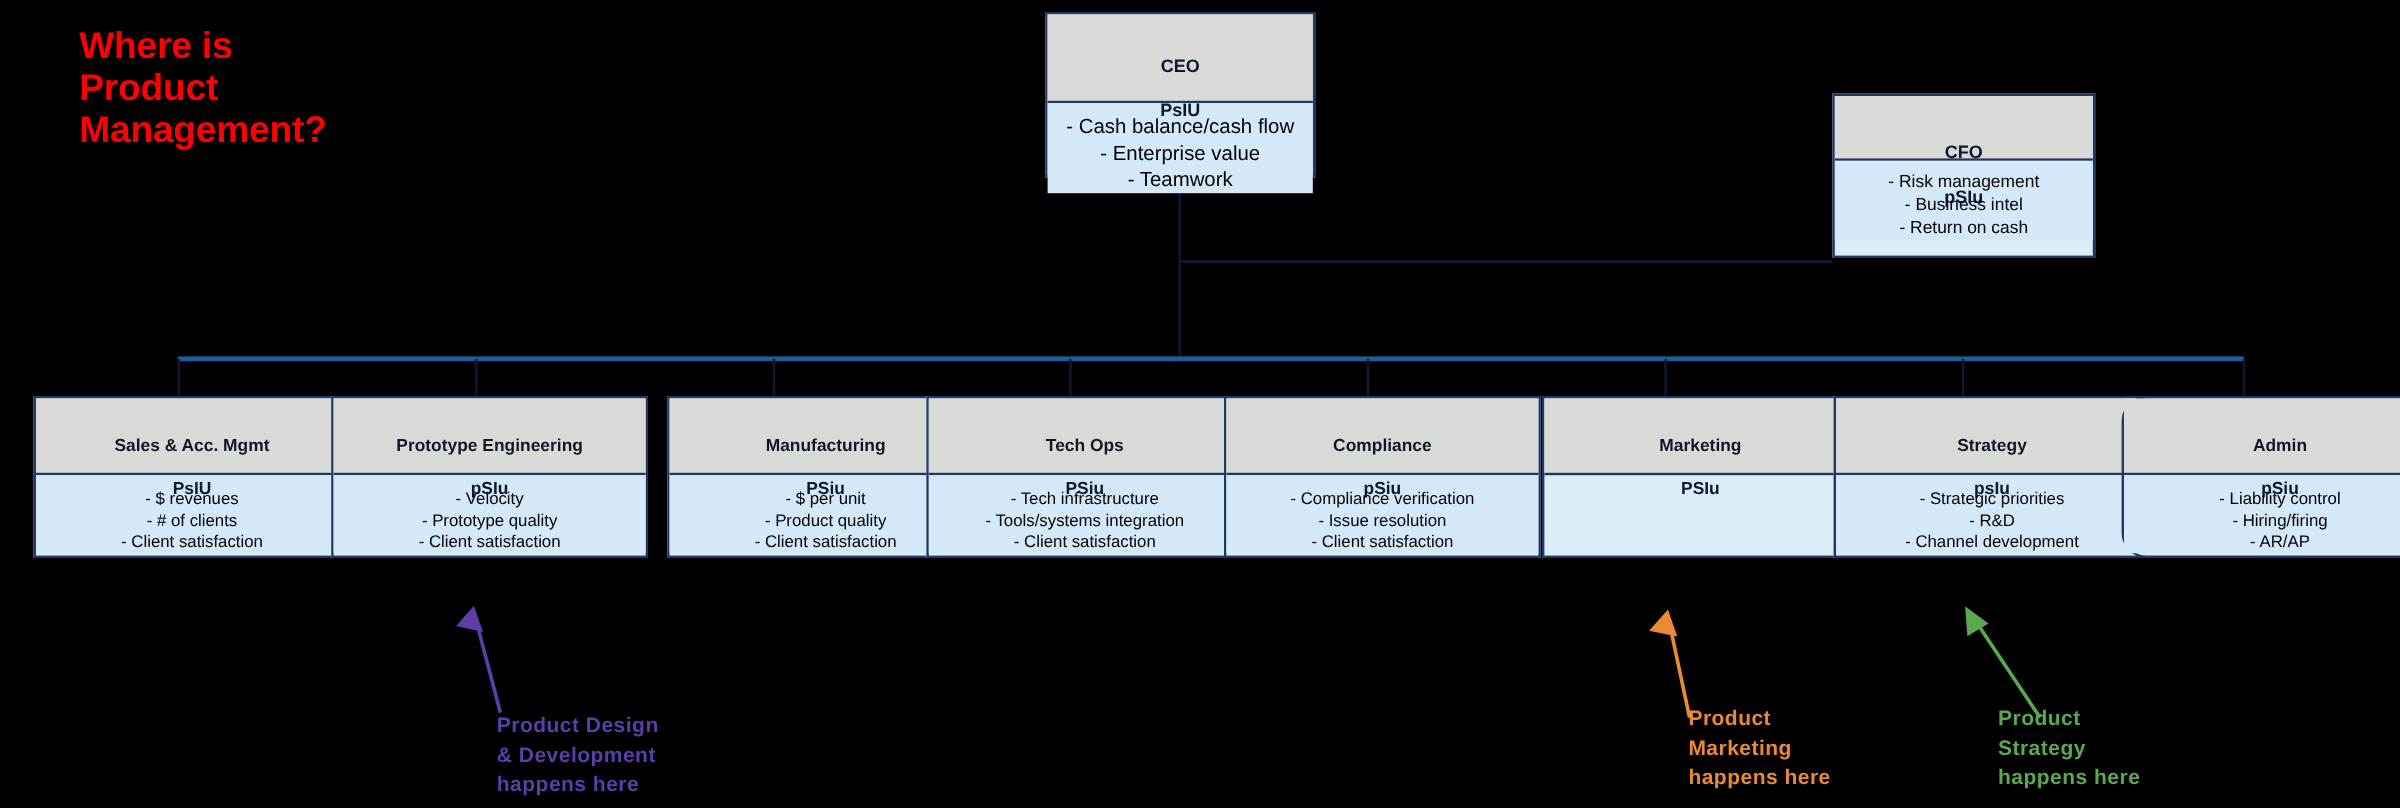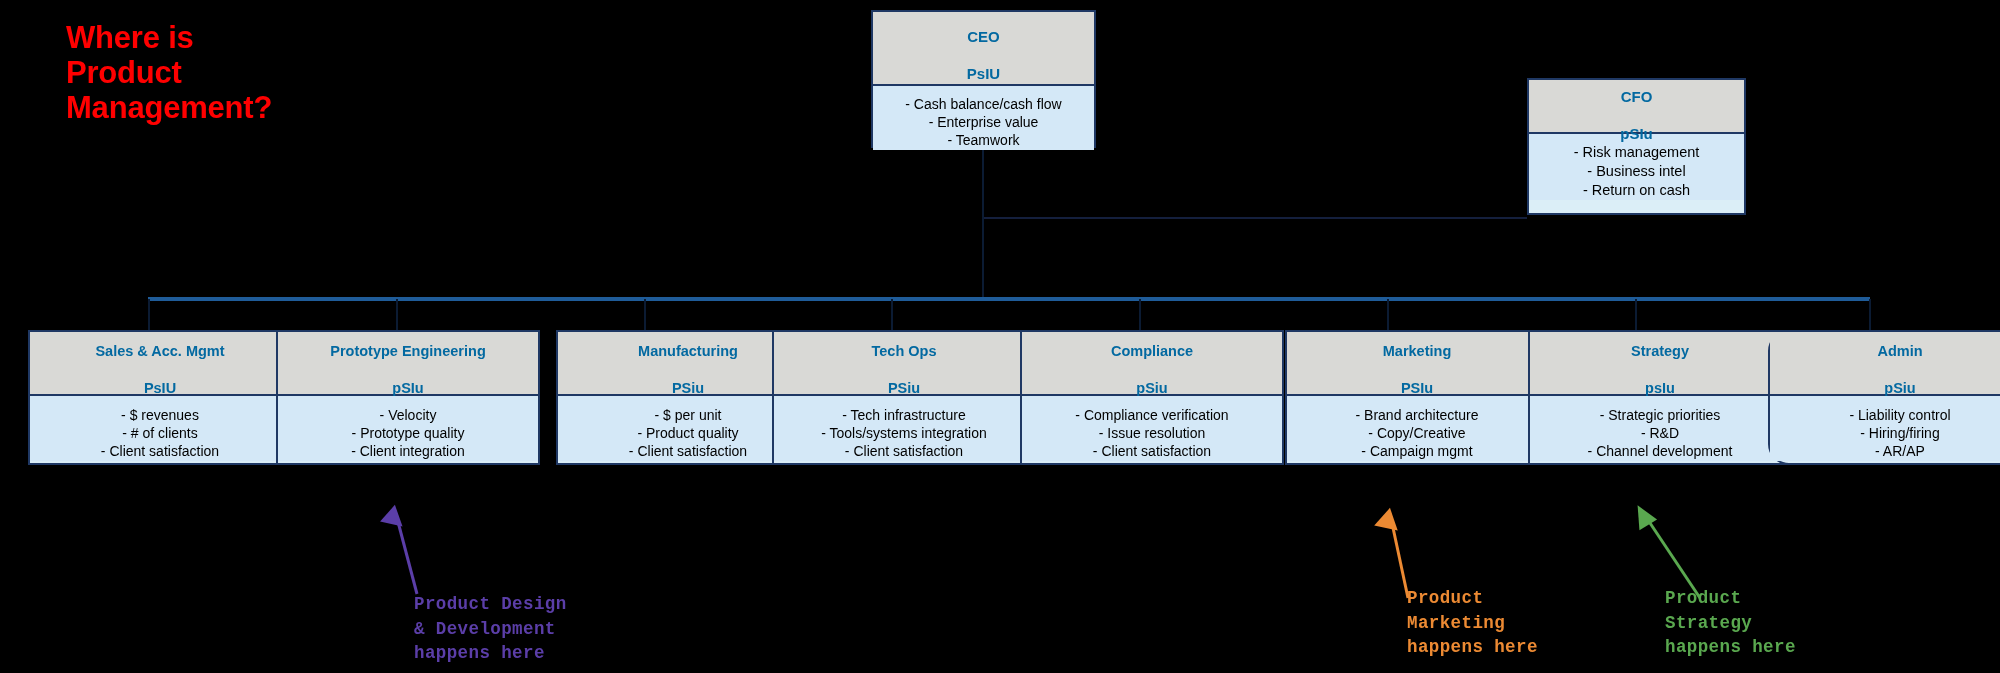--- a/index.html
+++ b/index.html
@@ -37,66 +37,66 @@
   .node {
     position: absolute;
     box-sizing: border-box;
     border: 2px solid #1f3864;
     background: #dbeef7;
   }
   .node .head {
     box-sizing: border-box;
     background: #d9d9d6;
     border-bottom: 2px solid #1f3864;
-    color: #0369a1;
+    color: #0f172a;
     font-weight: bold;
     text-align: center;
     display: flex;
-    align-items: center;
+    align-items: flex-start;
     justify-content: center;
   }
   .node .head-inner {
     width: 100%;
     white-space: pre-line;
     line-height: 1.25;
   }
   .node .body {
     box-sizing: border-box;
     background: #d4e8f7;
     color: #000000;
     text-align: center;
     white-space: pre-line;
     line-height: 1.30;
   }
 
   
   #node-ceo  { left: 871px;  top: 10px;  width: 225px; height: 138px; }
   #node-ceo .head { height: 74px; padding-top: 16px; font-size: 15px; }
-  #node-ceo .body { padding-top: 9px; font-size: 14px; }
+  #node-ceo .body { padding-top: 9px; font-size: 17px; }
 
   #node-cfo  { left: 1527px; top: 78px;  width: 219px; height: 137px; }
   #node-cfo .head { height: 54px; padding-top: 20px; font-size: 15px; }
   #node-cfo .body { padding-top: 9px; font-size: 14.5px; }
   .unit-wrap { position: absolute; top: 330px; width: 264px; height: 135px; }
   .unit-wrap .head { height: 64px; padding-top: 13px; font-size: 14.5px; }
   .unit-wrap .body { padding-top: 10px; font-size: 14px; }
 
   
   .line { position: absolute; background: #1f5c99; }
   .trunk {
     left: 148px; top: 297px; width: 1722px; height: 4px;
     background: #1f5c99;
   }
   .vline-faint { background: #0b1b33; width: 2px; }
   .hline-faint { background: #141f3d; height: 2px; }
 
   
   .note {
     position: absolute;
-    font-family: Liberation Mono, monospace;
+    font-family: Liberation Sans, sans-serif;
     font-weight: bold;
     font-size: 17.5px;
     line-height: 1.40;
     white-space: pre-line;
     letter-spacing: 0.4px;
   }
   .note.purple { color: #5b3ea8; }
   .note.orange { color: #ec8a33; }
   .note.green  { color: #5aa84f; }
 
@@ -165,21 +165,21 @@
 
   <div class="node unit-wrap" style="left:276px;">
     <div class="head">
       <div class="head-inner">
         <div>Prototype Engineering</div>
         <div>pSIu</div>
       </div>
     </div>
     <div class="body">- Velocity
 - Prototype quality
-- Client integration</div>
+- Client satisfaction</div>
   </div>
 
   <div class="node unit-wrap" style="left:524px;margin-left:32px;">
     <div class="head">
       <div class="head-inner">
         <div>Manufacturing</div>
         <div>PSiu</div>
       </div>
     </div>
     <div class="body">- $ per unit
@@ -211,23 +211,20 @@
 - Client satisfaction</div>
   </div>
 
   <div class="node unit-wrap" style="left:1285px;">
     <div class="head">
       <div class="head-inner">
         <div>Marketing</div>
         <div>PSIu</div>
       </div>
     </div>
-    <div class="body">- Brand architecture
-- Copy/Creative
-- Campaign mgmt</div>
   </div>
 
   <div class="node unit-wrap" style="left:1528px;">
     <div class="head">
       <div class="head-inner">
         <div>Strategy</div>
         <div>psIu</div>
       </div>
     </div>
     <div class="body">- Strategic priorities

